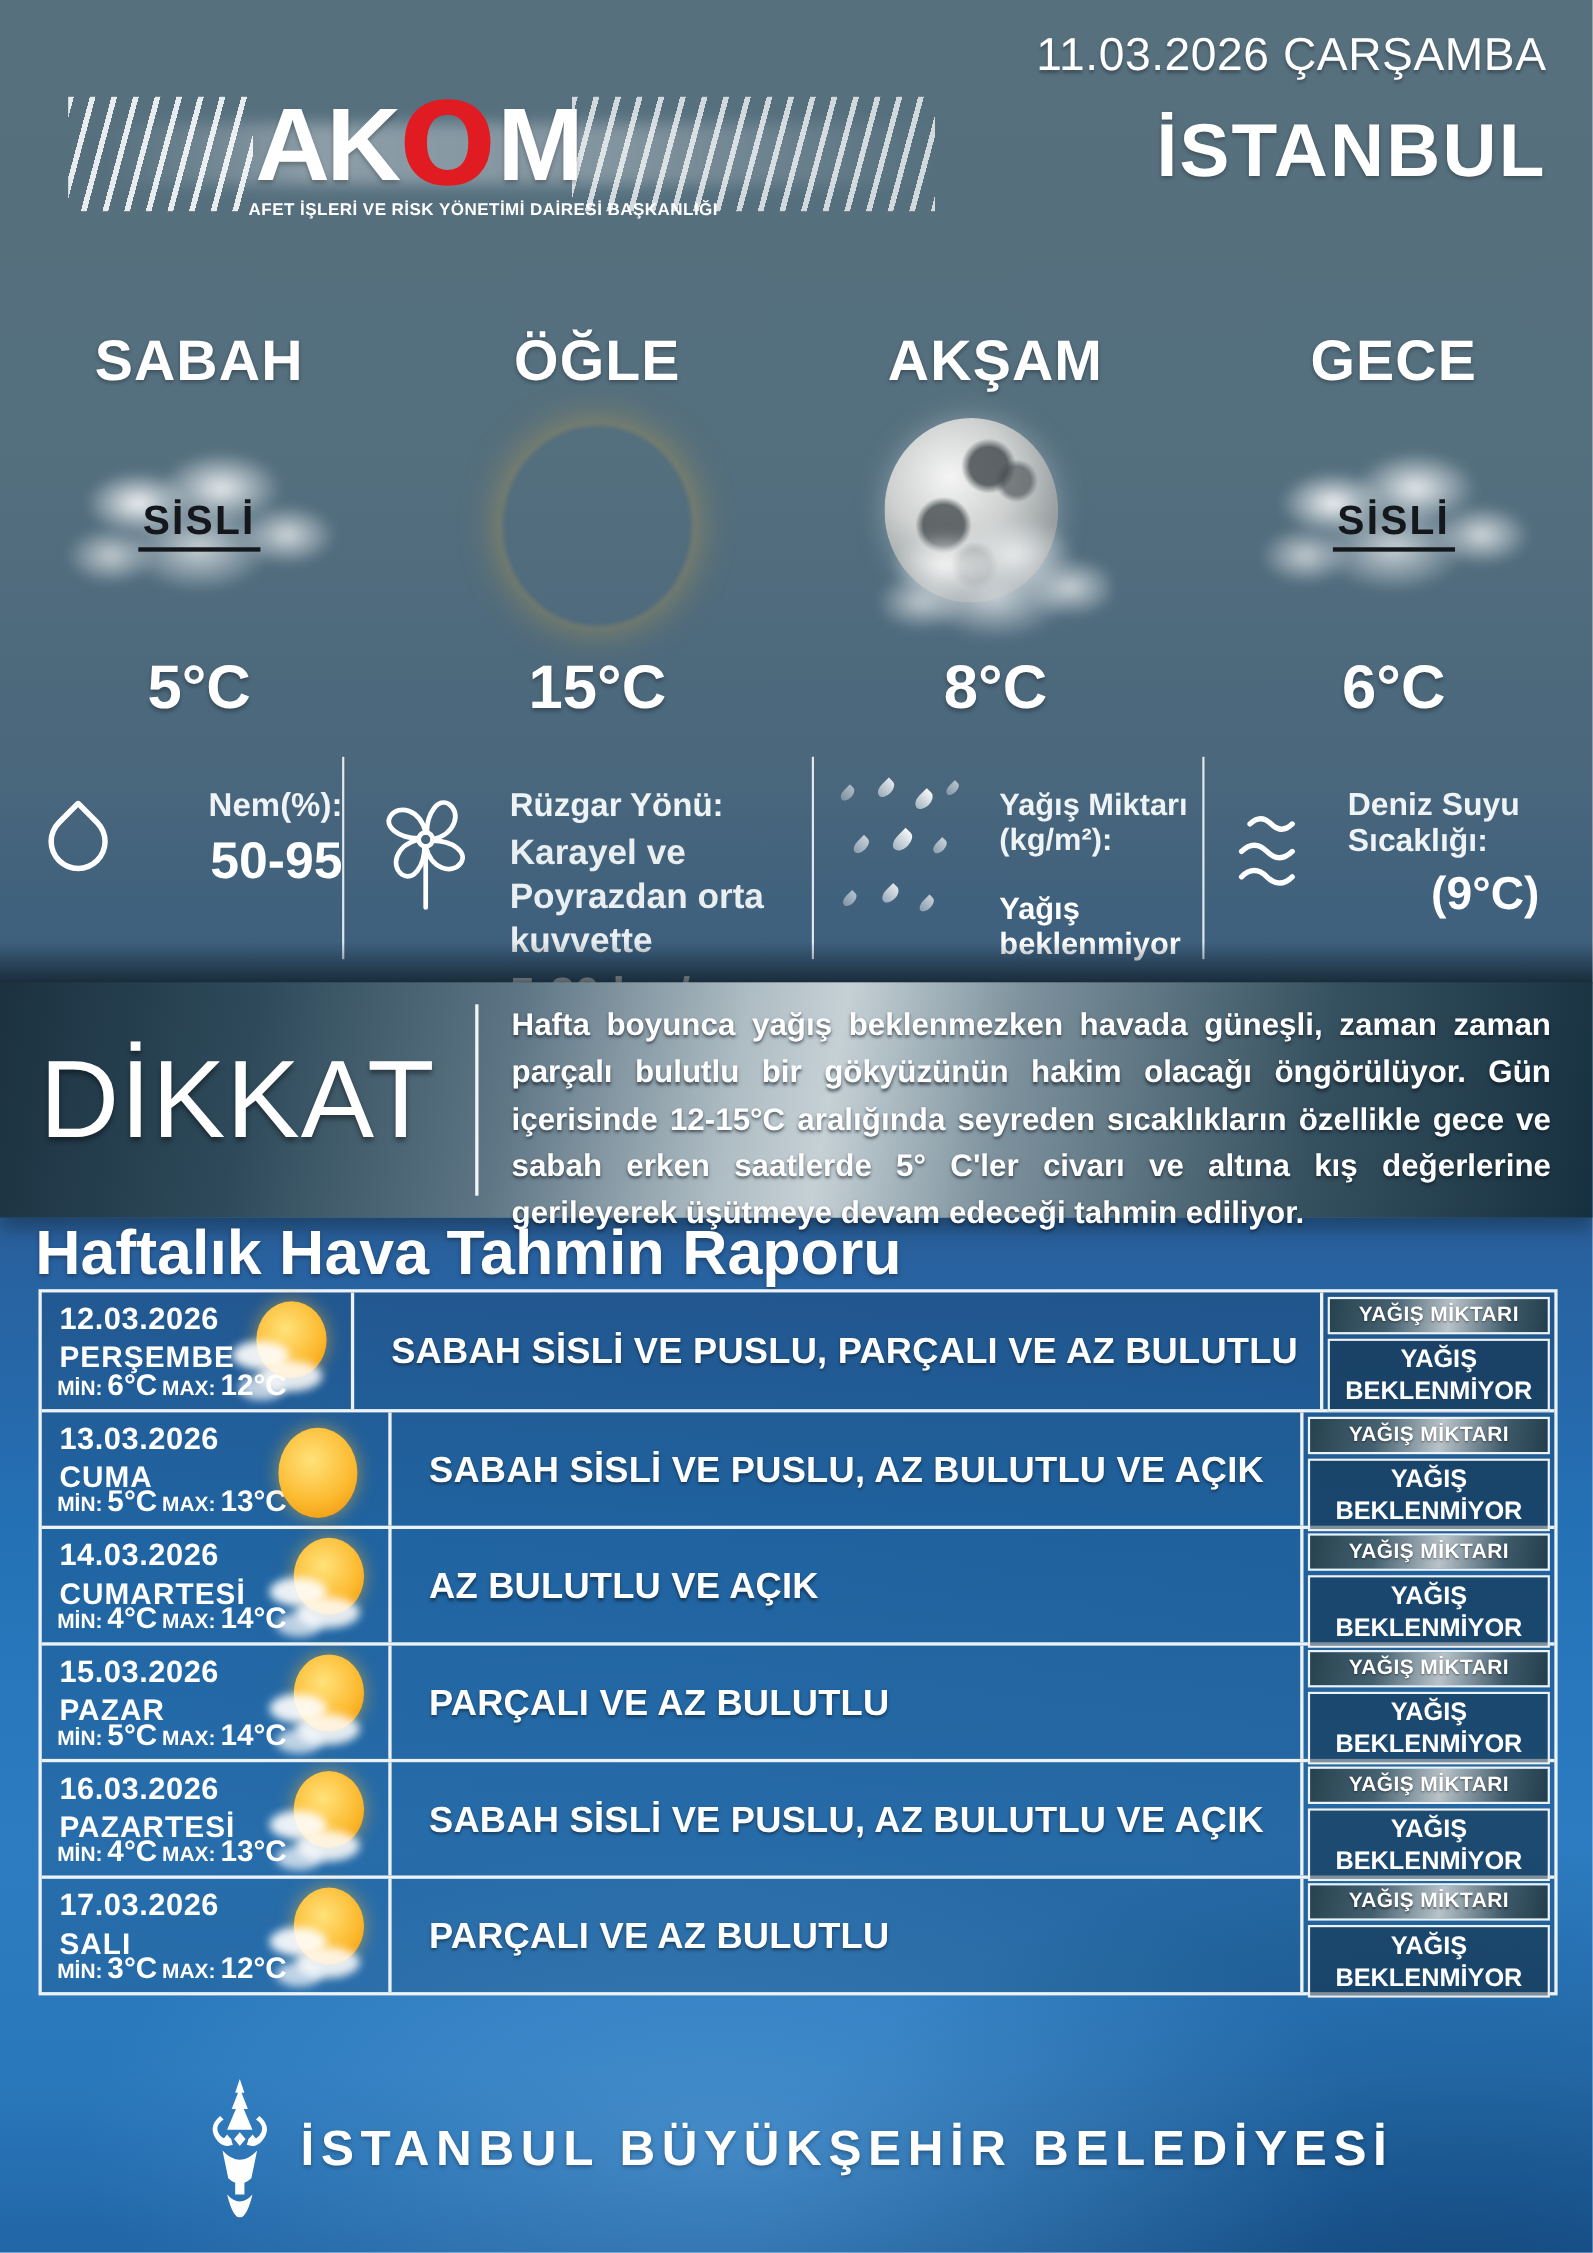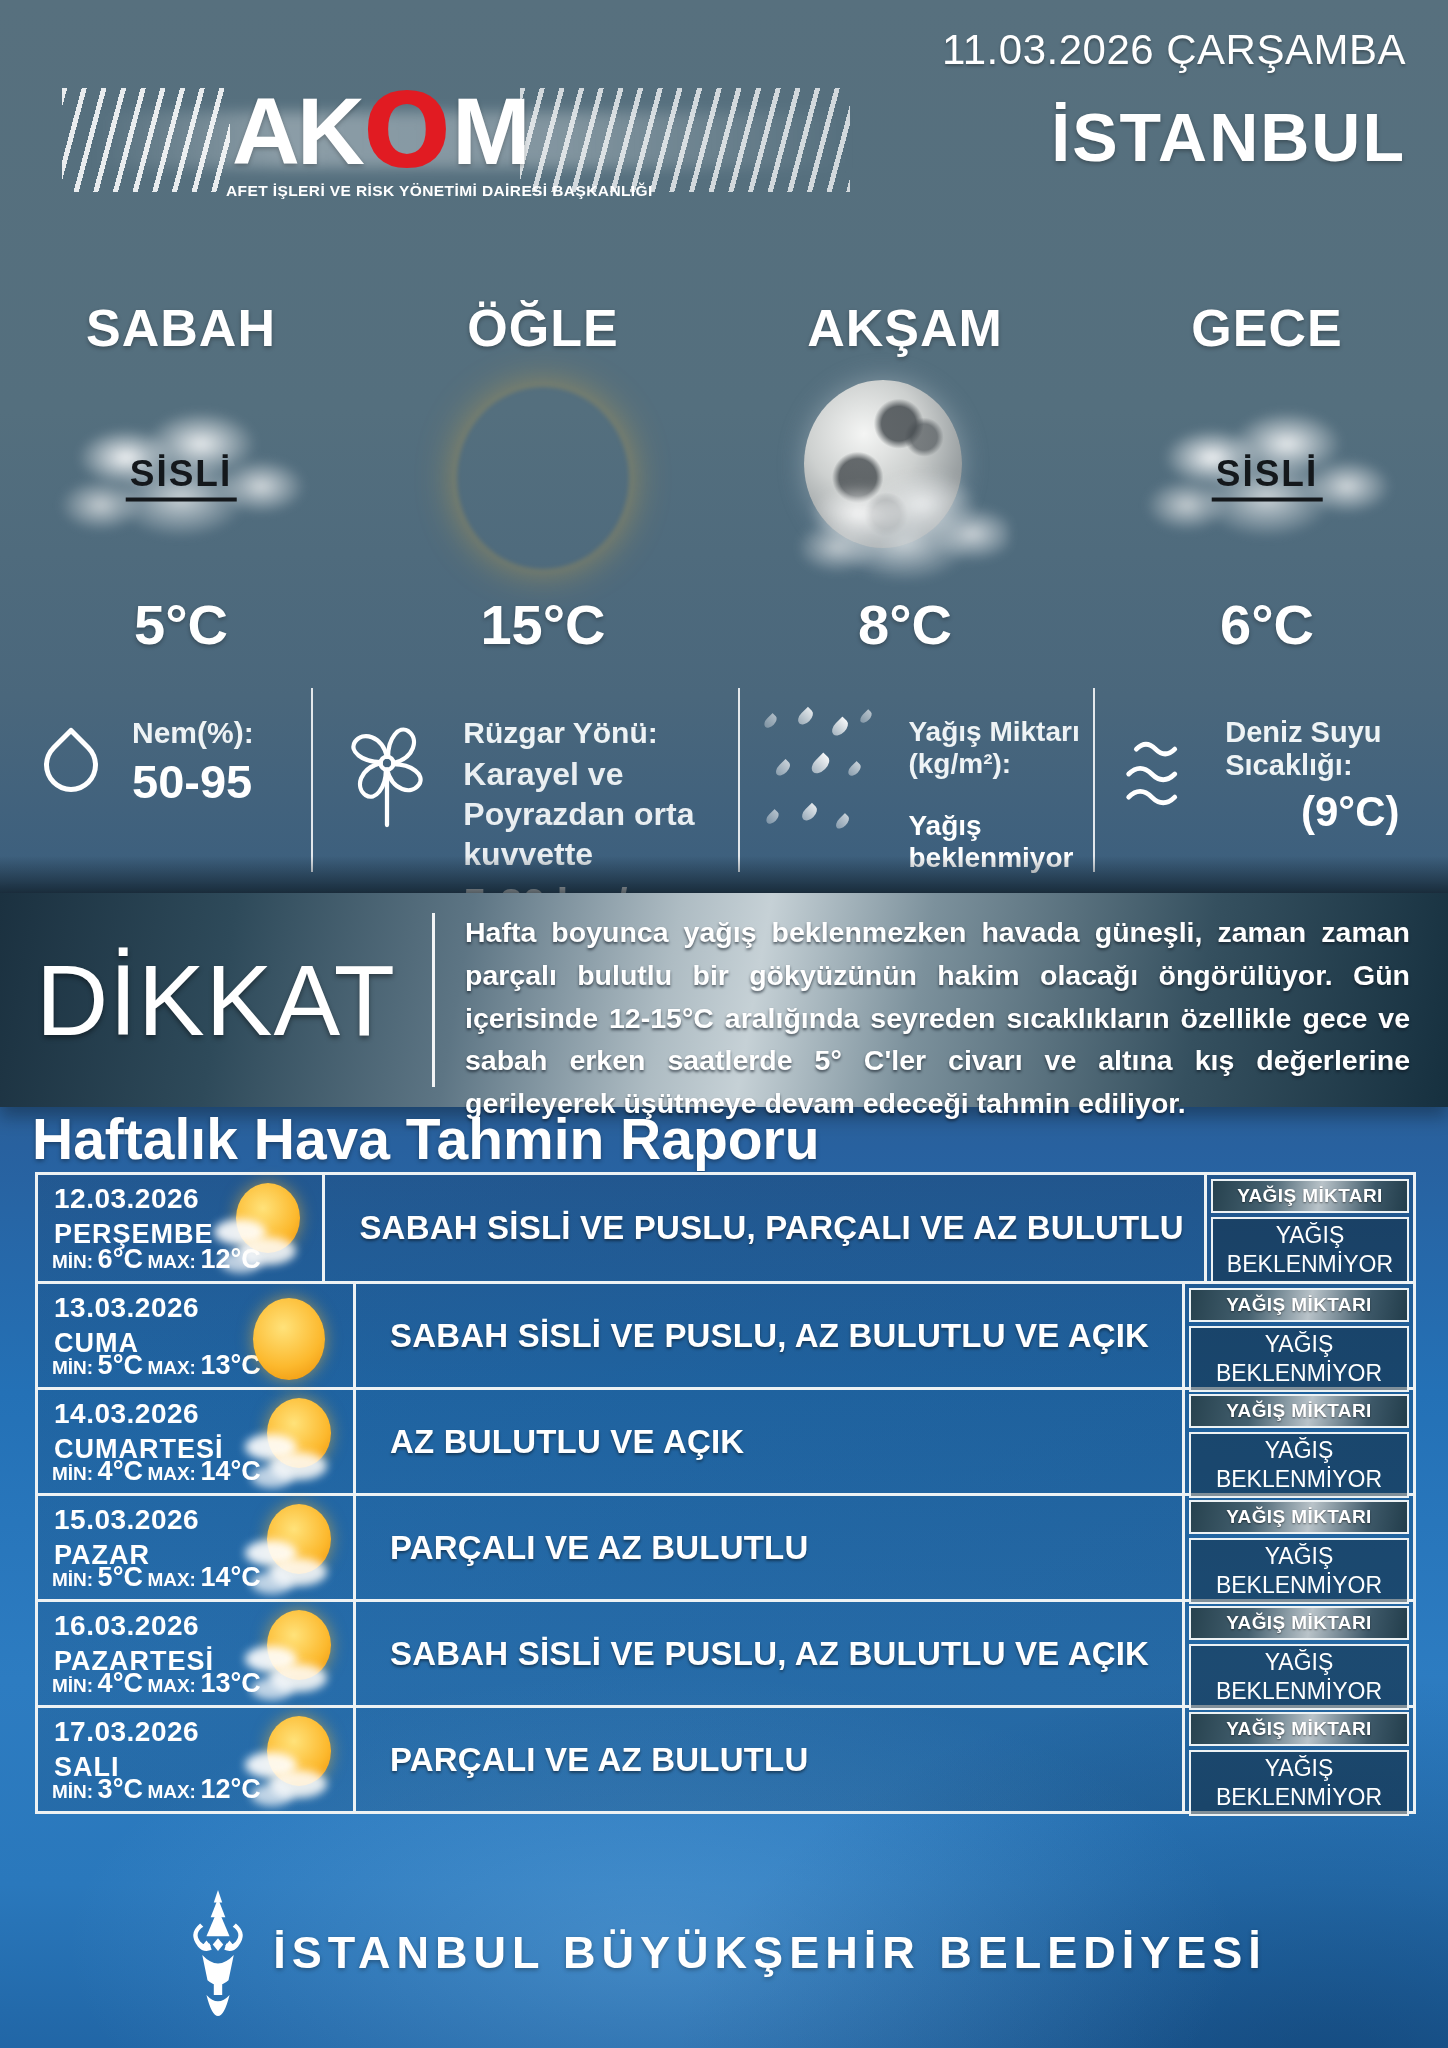--- a/index.html
+++ b/index.html
@@ -49,21 +49,21 @@
       radial-gradient(circle at 76% 34%, rgba(82,88,92,.7) 0 8%, rgba(82,88,92,0) 12%),
       radial-gradient(circle at 34% 58%, rgba(58,64,68,.75) 0 13%, rgba(58,64,68,0) 18%),
       radial-gradient(circle at 52% 80%, rgba(95,101,104,.6) 0 9%, rgba(95,101,104,0) 14%),
       radial-gradient(circle at 38% 32%, #f4f5f4 0%, #cdd0cf 38%, #9ba1a3 66%, #767d80 100%);
     box-shadow:0 0 26px rgba(225,233,238,.35); filter:blur(.5px); }
   .fog.small { width:210px; height:120px; top:72%; opacity:.95; }
   
   .metrics { position:absolute; top:688px; left:0; right:0; height:184px; display:flex; }
   .metric { position:relative; padding-top:28px; }
   .metric + .metric { border-left:2px solid rgba(255,255,255,.85); }
-  .m1 { width:21.5%; } .m2 { width:29.5%; } .m3 { width:24.5%; } .m4 { width:24.5%; }
+  .m1 { width:21.5%;text-align:right; } .m2 { width:29.5%; } .m3 { width:24.5%; } .m4 { width:24.5%; }
   .m-label { font-size:30px; font-weight:600; color:#eef3f5; }
   .m-big { font-size:47px; font-weight:700; margin-top:4px; }
   .m-desc { font-size:32px; font-weight:600; color:#e9eef1; line-height:1.25; margin-top:4px; }
   .m-speed { font-size:41px; font-weight:700; margin-top:6px; }
   .m-val { font-size:28px; font-weight:600; margin-top:30px; }
   .m-sea { font-size:42px; font-weight:700; margin-top:6px; text-align:center; width:250px; }
   .drop { position:absolute; left:44px; top:50px; width:54px; height:54px; border:5px solid #fff;
     border-radius:6% 55% 55% 55%; transform:rotate(45deg); }
   .m1-txt { margin-left:132px; }
   .pin { position:absolute; left:26px; top:30px; }
@@ -103,21 +103,21 @@
   .wc2 { left:26px; top:60px; width:58px; height:28px; opacity:.85; }
   .wc3 { left:8px; top:74px; width:42px; height:22px; opacity:.7; }
   .wicon.no-clouds .wi-sun { right:18px; top:12px; width:72px; height:82px; }
   .c-desc { flex:1; display:flex; align-items:center; border-right:3px solid #edf2f4; padding:0 20px 0 34px;
     font-size:33px; font-weight:800; letter-spacing:.2px; text-shadow:0 2px 3px rgba(0,0,0,.45); white-space:nowrap; }
   .c-prec { width:228px; padding:4px; display:flex; flex-direction:column; }
   .prec-head { border:2px solid #edf2f4; text-align:center; font-size:19px; font-weight:800; letter-spacing:.4px; padding:4px 0;
     background:linear-gradient(100deg,#27424f 0%,#44606f 28%,#b9c3c9 55%,#3d5868 82%,#223d4b 100%);
     text-shadow:0 1px 2px rgba(0,0,0,.5); }
   .prec-val { border:2px solid #edf2f4; margin-top:4px; flex:1; display:flex; align-items:center; justify-content:center; text-align:center;
-    font-size:23px; font-weight:400; line-height:1.25; background:rgba(20,44,62,.5); padding:2px 14px; }
+    font-size:23px; font-weight:700; line-height:1.25; background:rgba(20,44,62,.5); padding:2px 14px; }
   
   .footer { position:absolute; left:0; right:0; bottom:0; height:200px; }
   .footer-inner { display:flex; align-items:center; justify-content:center; gap:18px; margin-top:42px; }
   .f-text { font-size:45px; font-weight:800; letter-spacing:6px; text-shadow:0 2px 4px rgba(0,0,0,.3); }
 </style>
 </head>
 <body>
 
 <div class="page">
 

